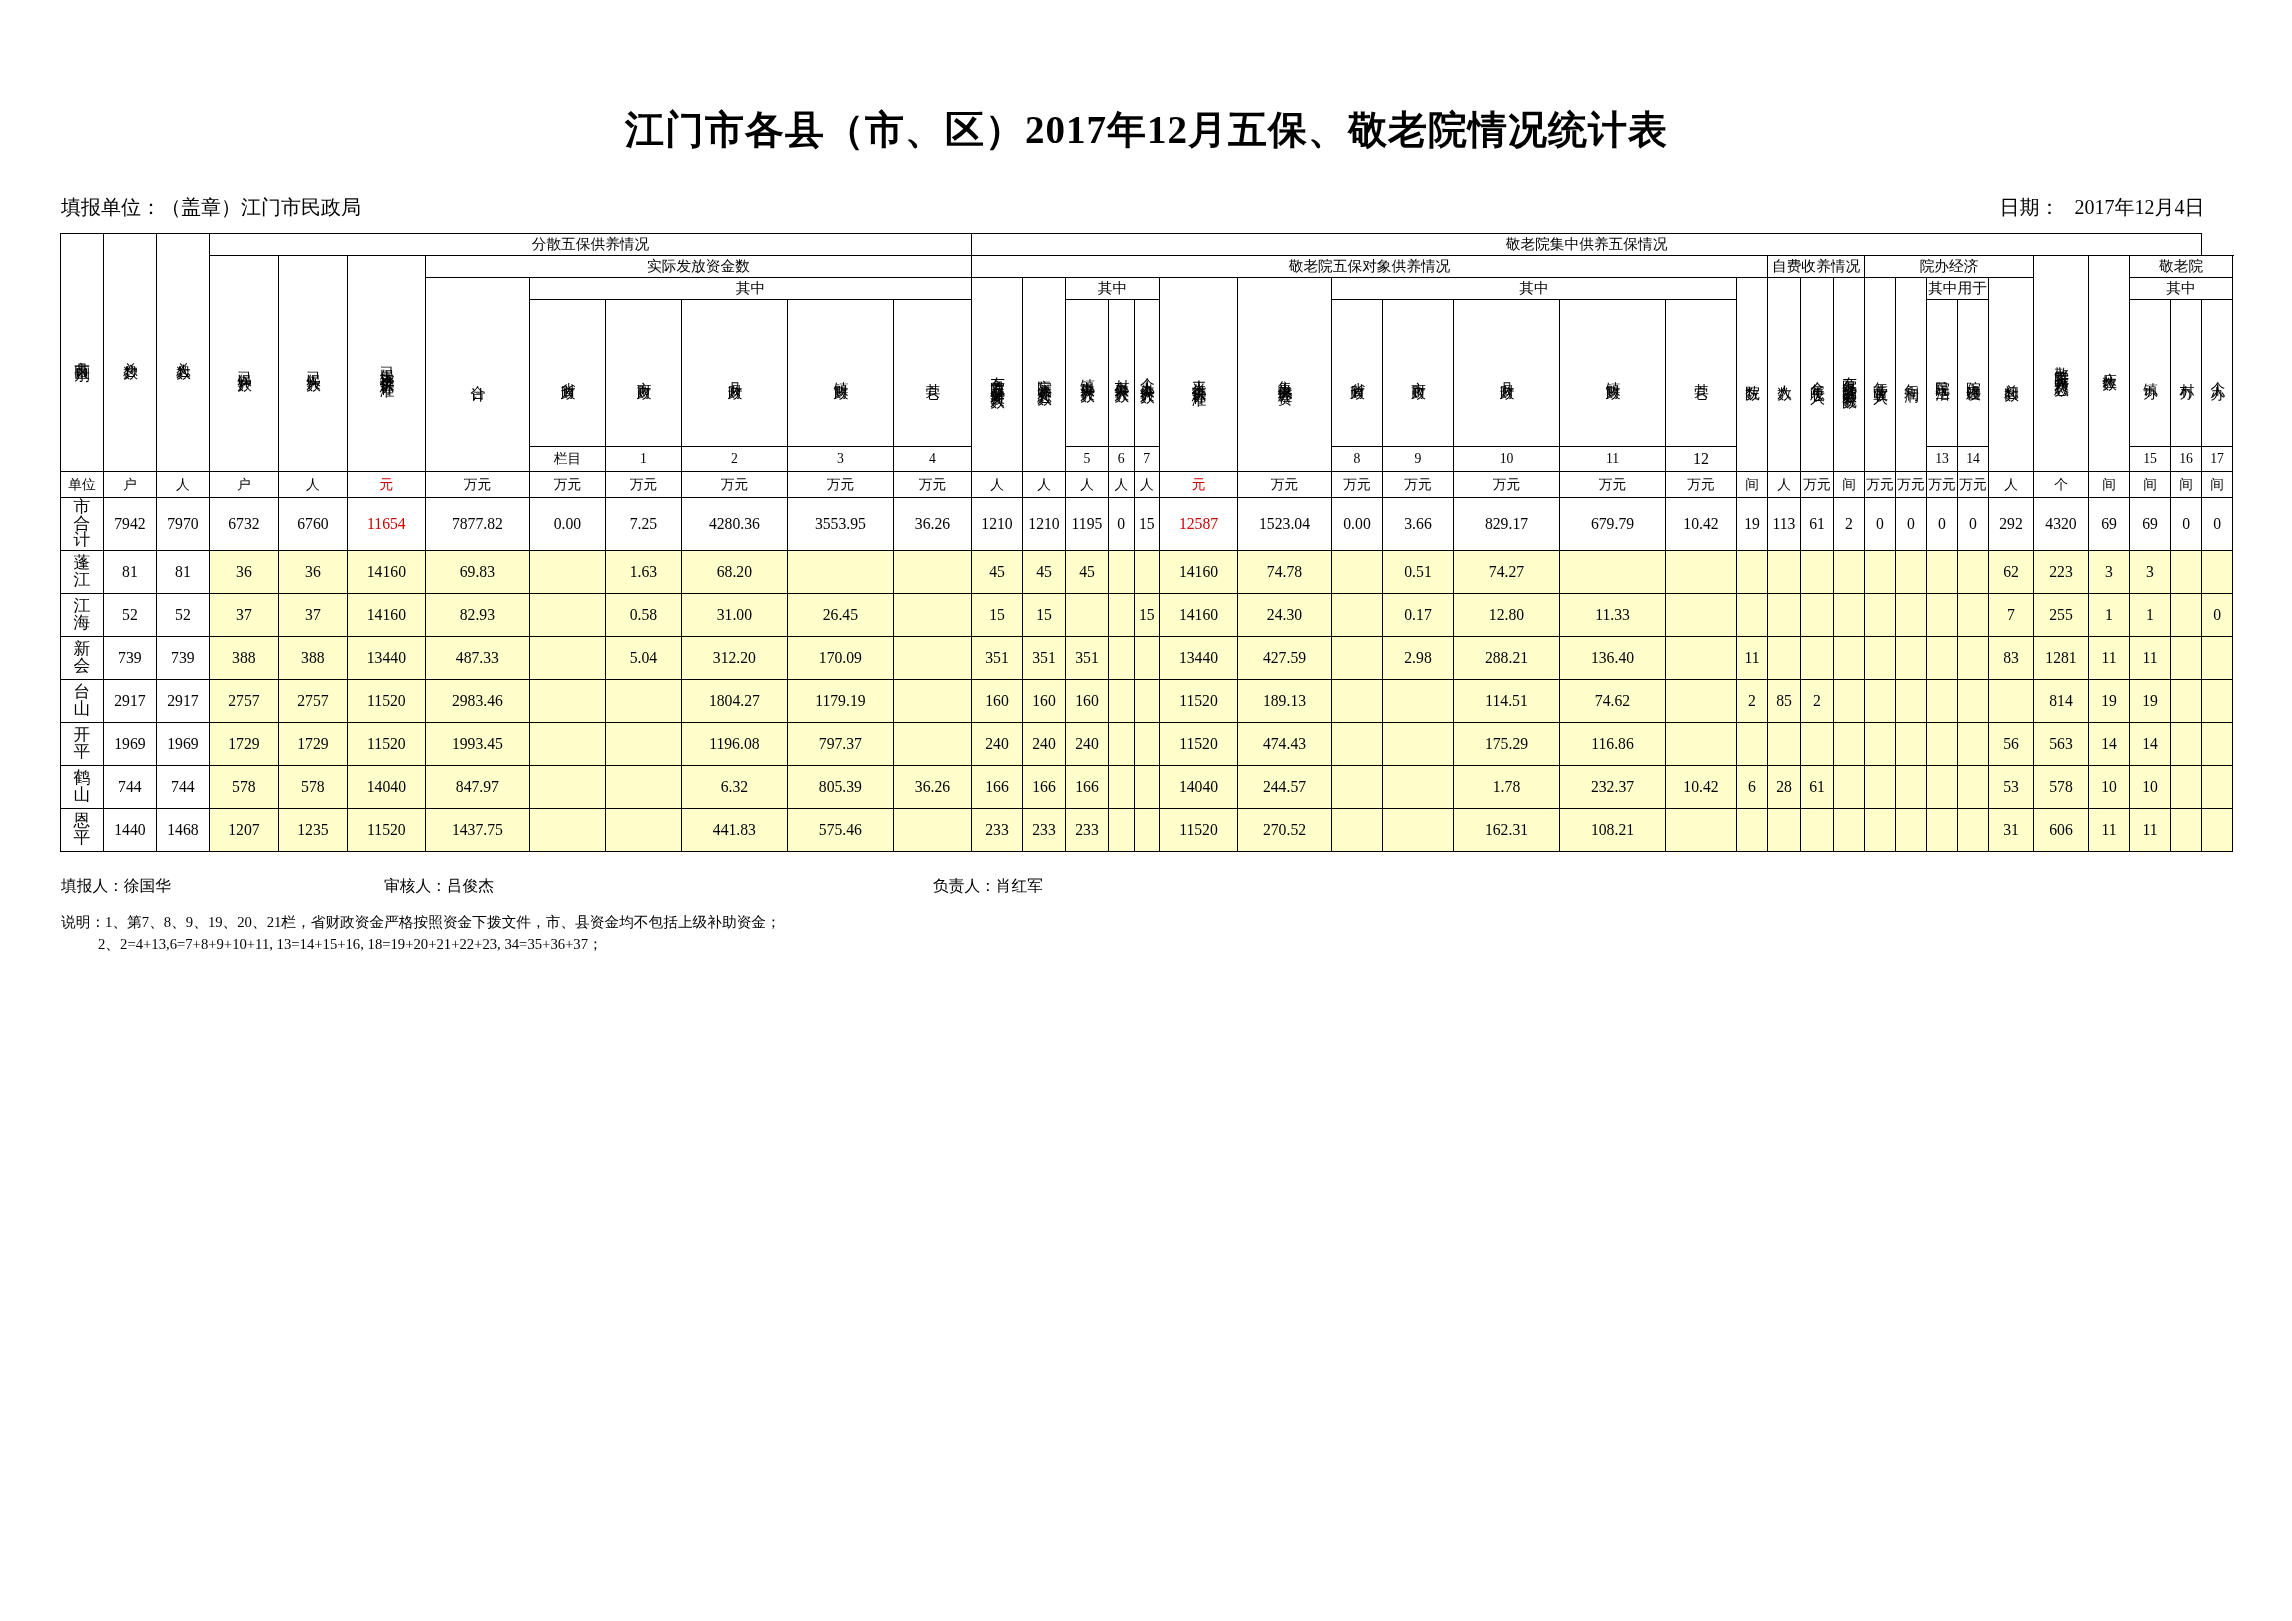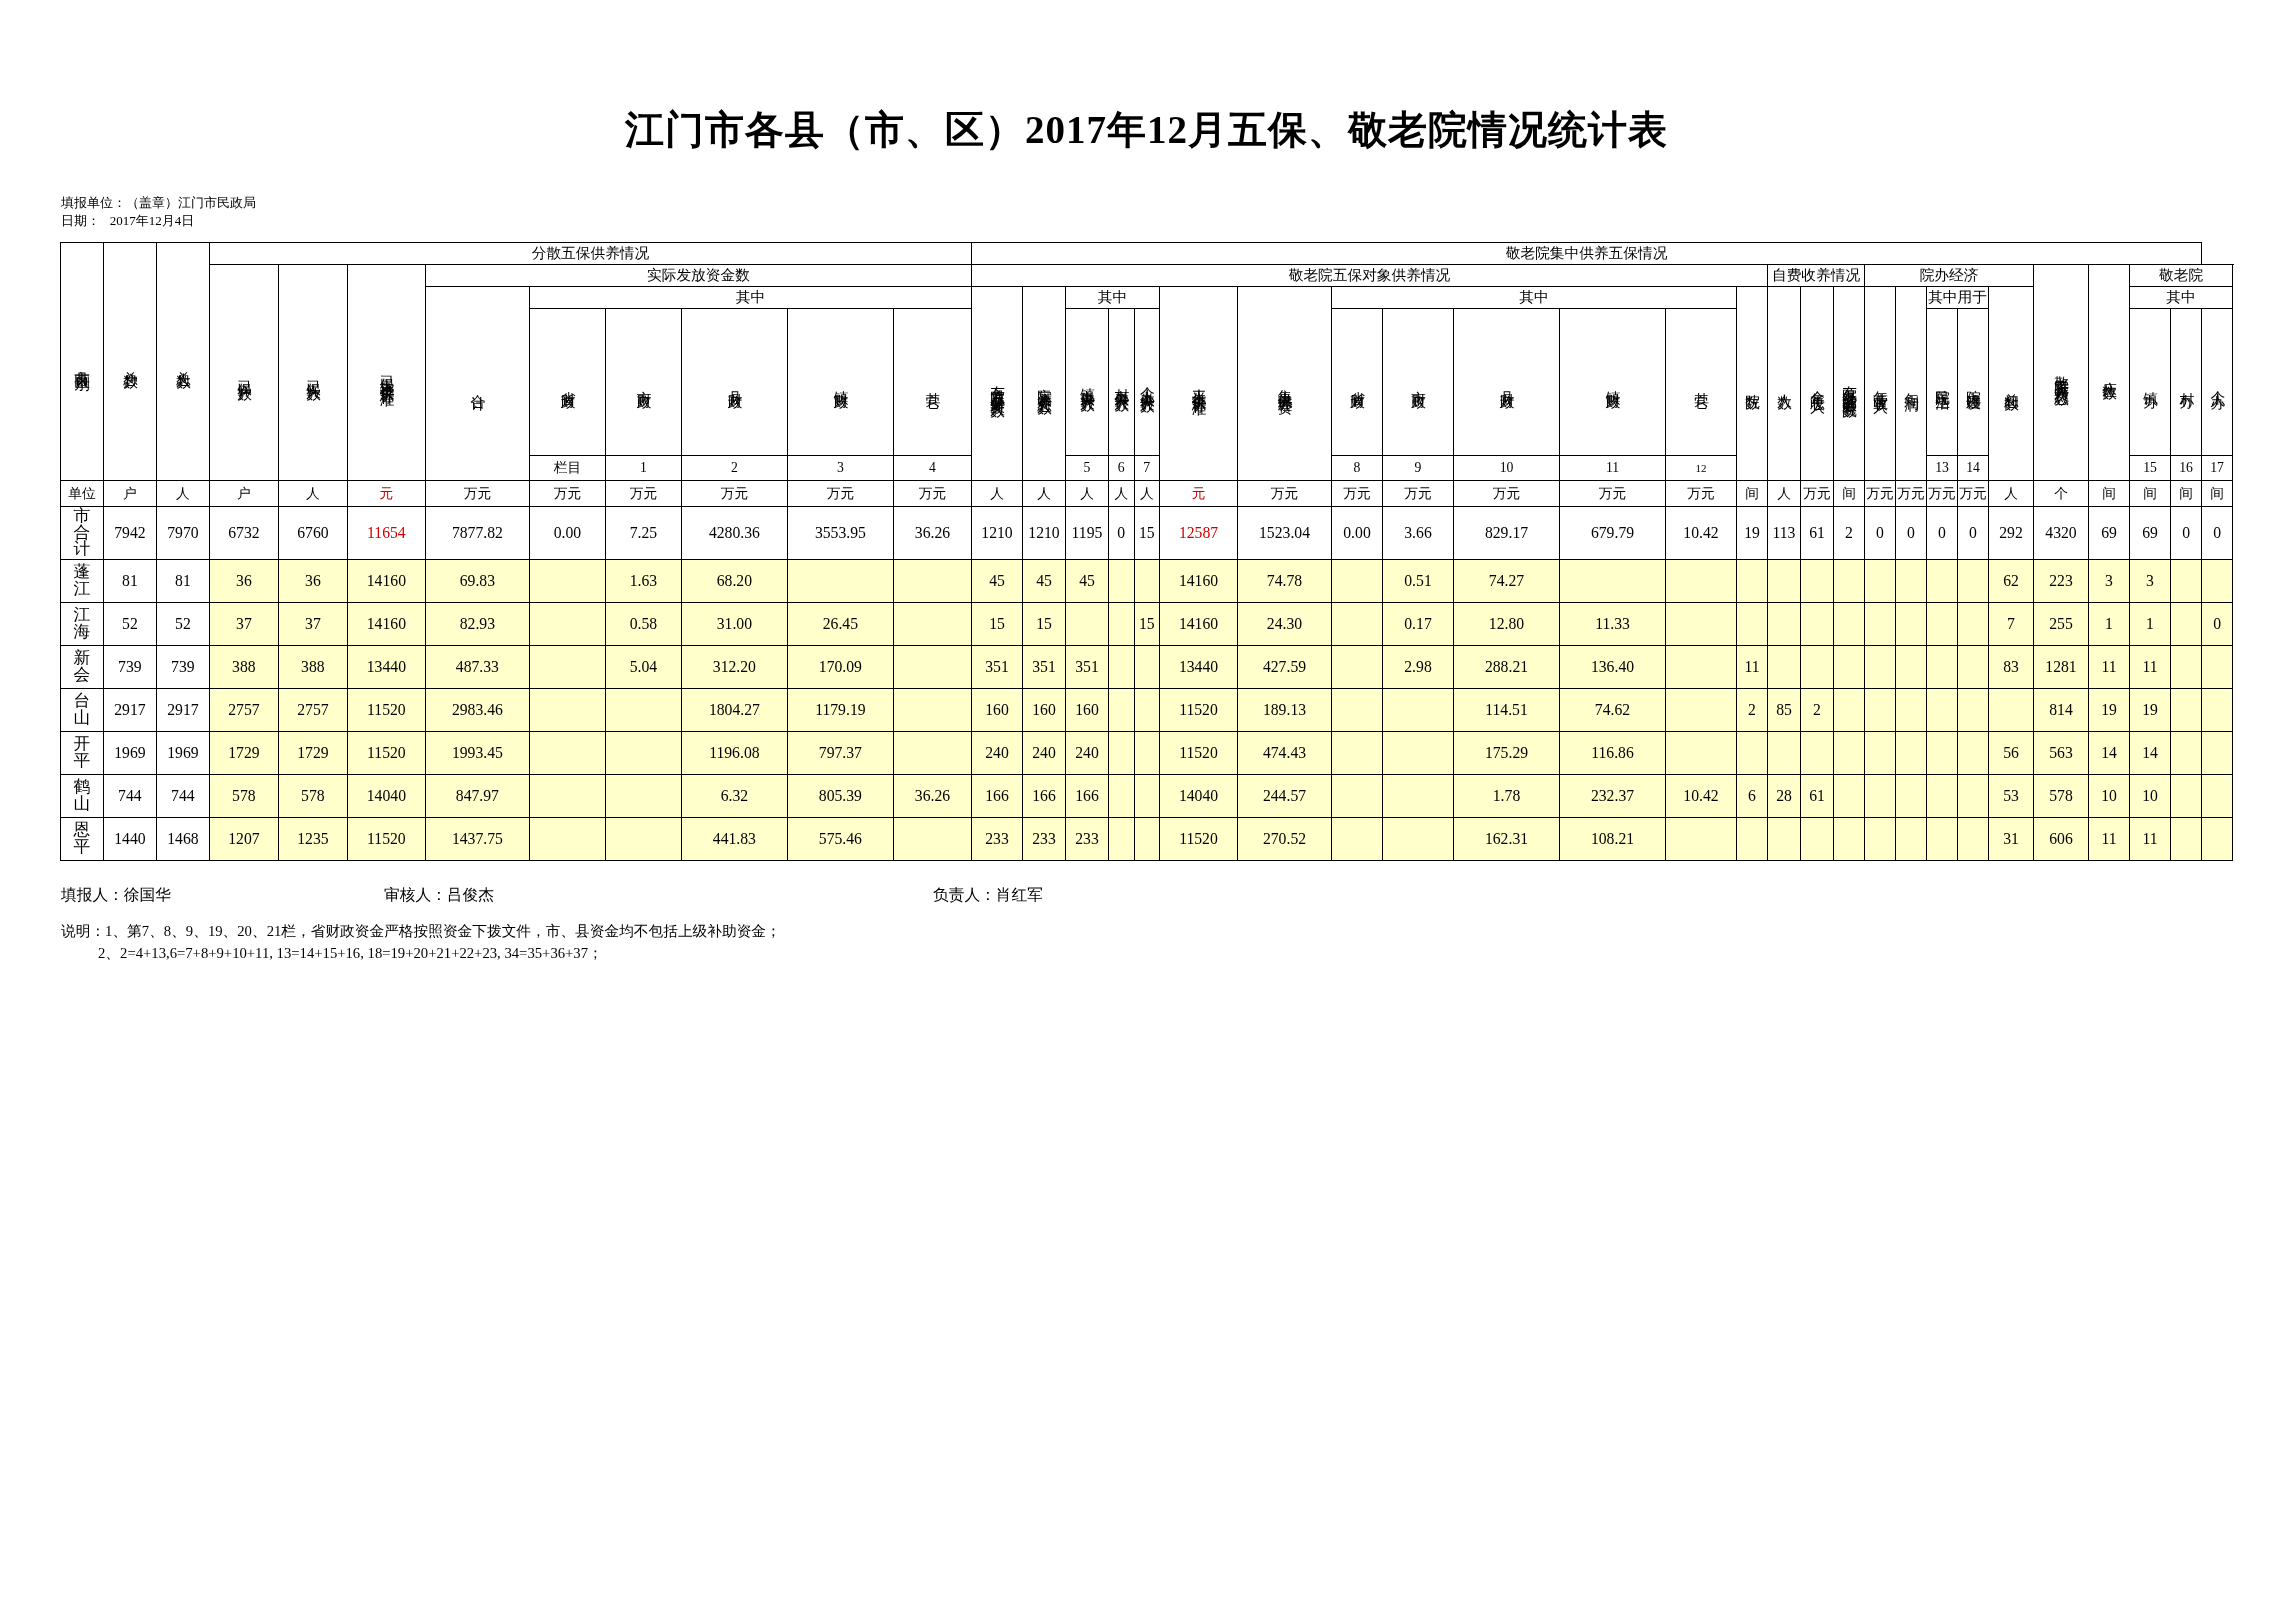--- a/index.html
+++ b/index.html
@@ -15,22 +15,21 @@
     font-family:"Liberation Serif", serif;
     font-weight:bold;
     font-size:39px;
     letter-spacing:1px;
     padding-top:103px;
   }
   .meta-row{
     display:flex;justify-content:space-between;
     padding:0 61px;
     margin-top:37px;
-    font-size:13px;
-    flex-direction:column;
+    font-size:20px;
   }
   .meta-right{padding-right:27.4px;}
   table.main{
     border-collapse:collapse;
     margin:11.8px auto 0 auto;
     width:2170px;
     table-layout:fixed;
     font-size:14.7px;
   }
   table.main td, table.main th{
@@ -285,21 +284,21 @@
           <td style="font-size: 13.7px;">2</td>
           <td style="font-size: 13.7px;">3</td>
           <td style="font-size: 13.7px;">4</td>
           <td style="font-size: 13.7px;">5</td>
           <td style="font-size: 13.7px;">6</td>
           <td style="font-size: 13.7px;">7</td>
           <td style="font-size: 13.7px;">8</td>
           <td style="font-size: 13.7px;">9</td>
           <td style="font-size: 13.7px;">10</td>
           <td style="font-size: 13.7px;">11</td>
-          <td style="font-size: 11px;">12</td>
+          <td style="font-size: 16px;">12</td>
           <td style="font-size: 13.7px;">13</td>
           <td style="font-size: 13.7px;">14</td>
           <td style="font-size: 13.7px;">15</td>
           <td style="font-size: 13.7px;">16</td>
           <td style="font-size: 13.7px;">17</td>
           <td style="font-size: 13.7px;">18</td>
           <td style="font-size: 13.7px;">19</td>
           <td style="font-size: 13.7px;">20</td>
           <td style="font-size: 13.7px;">21</td>
           <td style="font-size: 13.7px;">22</td>

